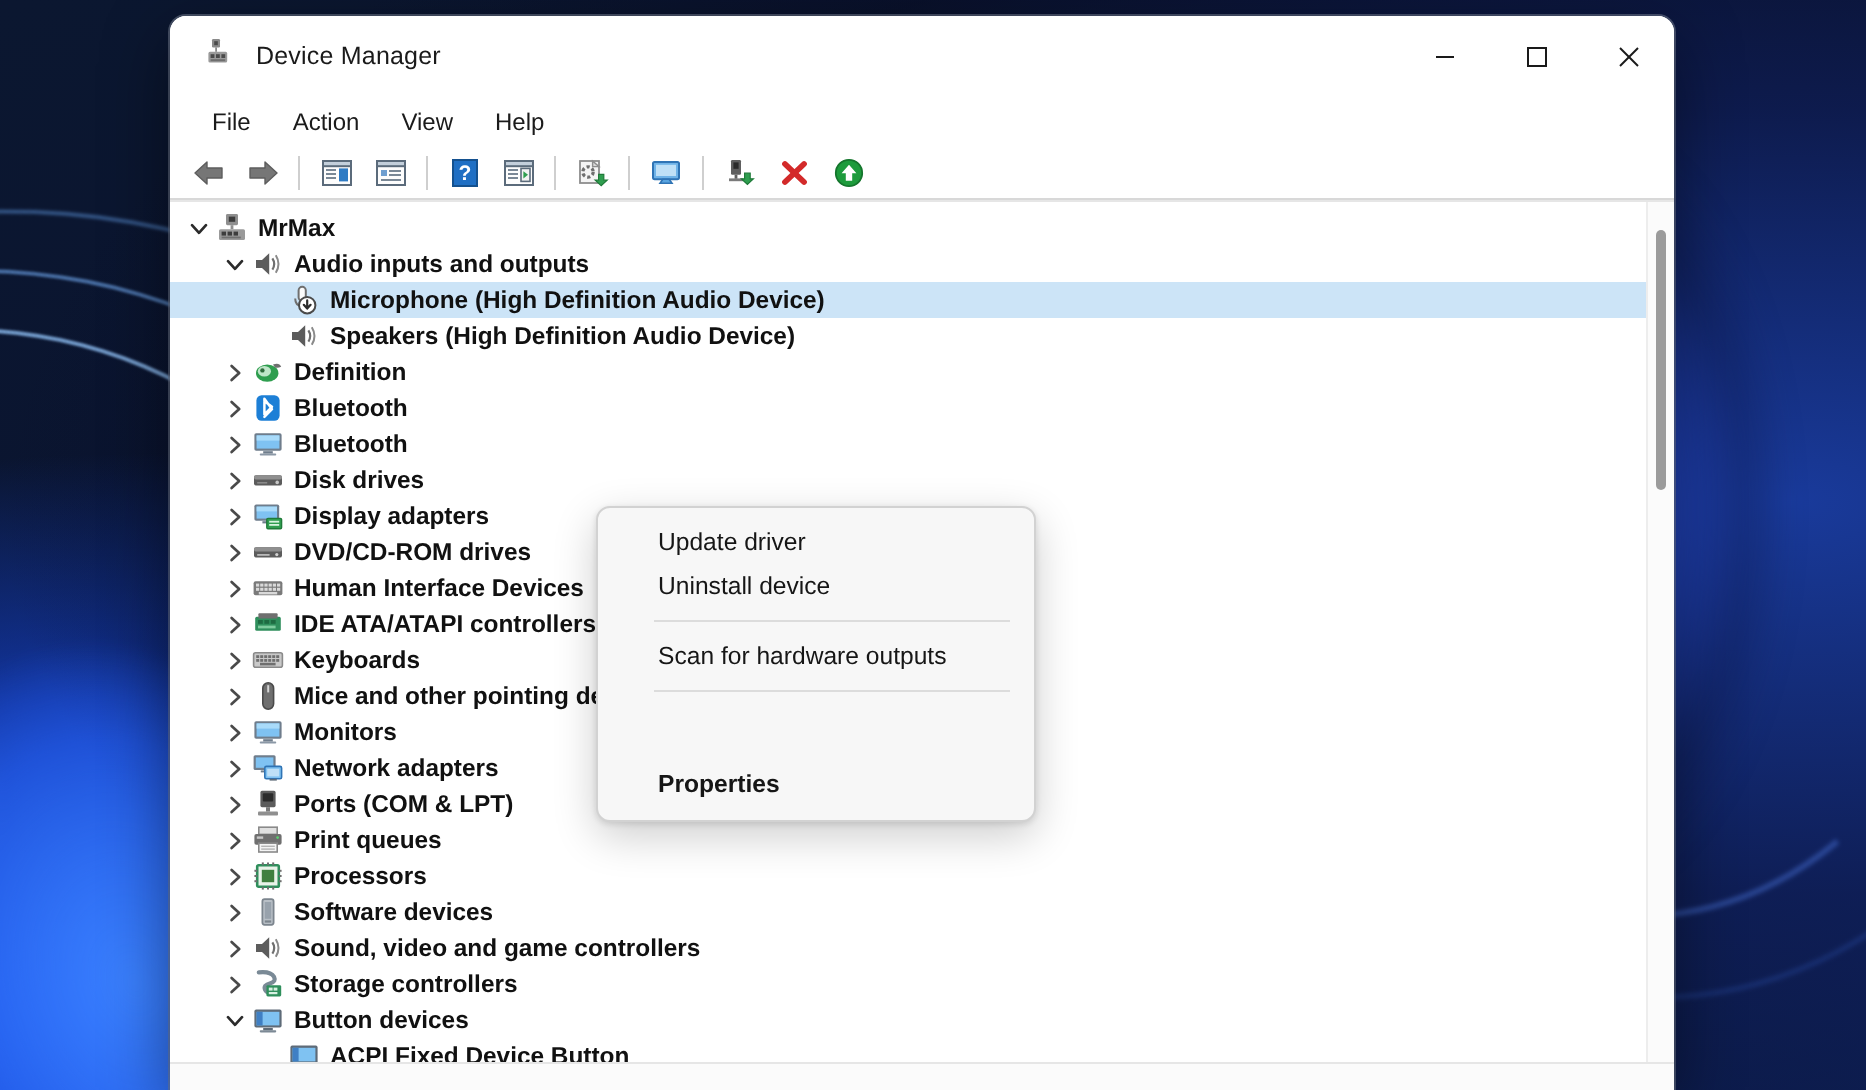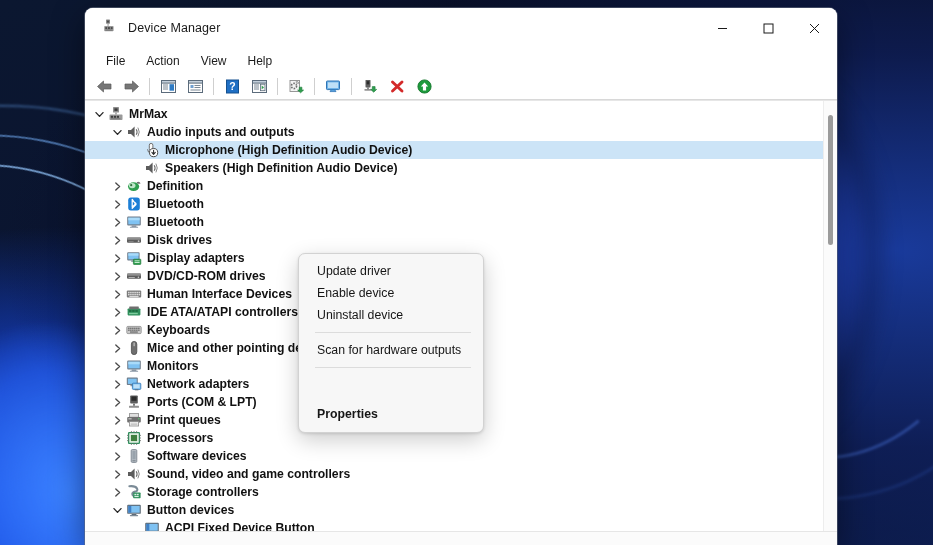--- a/index.html
+++ b/index.html
@@ -151,26 +151,26 @@
     position:absolute; left:4px; top:14px; width:5px; height:130px;
     background:#9b9b9b; border-radius:3px;
   }
   #hscroll-zone {
     height:14px; flex:0 0 14px; background:#fbfbfb;
     border-top:1px solid #e6e6e6;
   }
 
   
   #ctxmenu {
-    position:absolute; left:213px; top:152px; width:186px;
+    position:absolute; left:213px; top:152px; width:220px;
     background:#f7f7f7;
     border:1px solid #d2d2d2;
     border-radius:7px;
     box-shadow:0 7px 22px rgba(0,0,0,0.20), 0 1px 3px rgba(0,0,0,0.12);
-    padding:6px 0 7px 4px;
+    padding:6px 0 7px 16px;
     z-index:40;
   }
   .ctx-item {
     height:22px; display:flex; align-items:center;
     padding:0 14px; font-size:12.3px; color:#161616; cursor:default;
   }
   .ctx-item.bold { font-weight:bold;margin-top:35px; }
   .ctx-sep { height:1px; background:#dcdcdc; margin:6px 12px; }
 </style>
 </head>
@@ -779,21 +779,20 @@
           <span class="node-label">ACPI Fixed Device Button</span>
         </div>
       </div>
 
     <div id="vscroll">
       <div id="vthumb"></div>
     </div>
 
     <div id="ctxmenu">
       <div class="ctx-item">Update driver</div>
-      <div class="ctx-item">Enable device</div>
       <div class="ctx-item">Uninstall device</div>
       <div class="ctx-sep"></div>
       <div class="ctx-item">Scan for hardware outputs</div>
       <div class="ctx-sep"></div>
       <div class="ctx-item bold">Properties</div>
     </div>
   </div>
 
   <div id="hscroll-zone"></div>
 </div>

